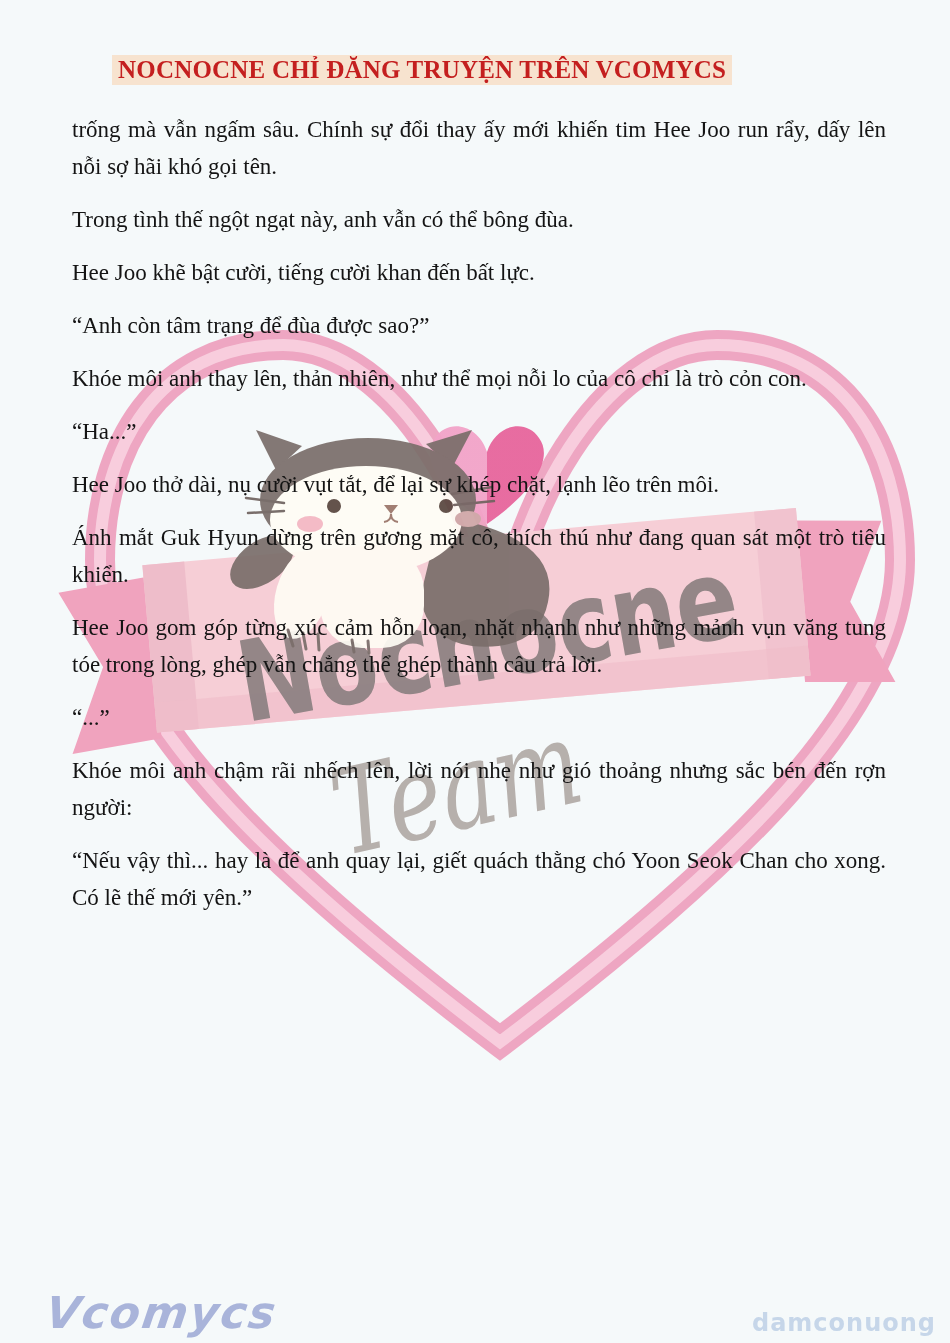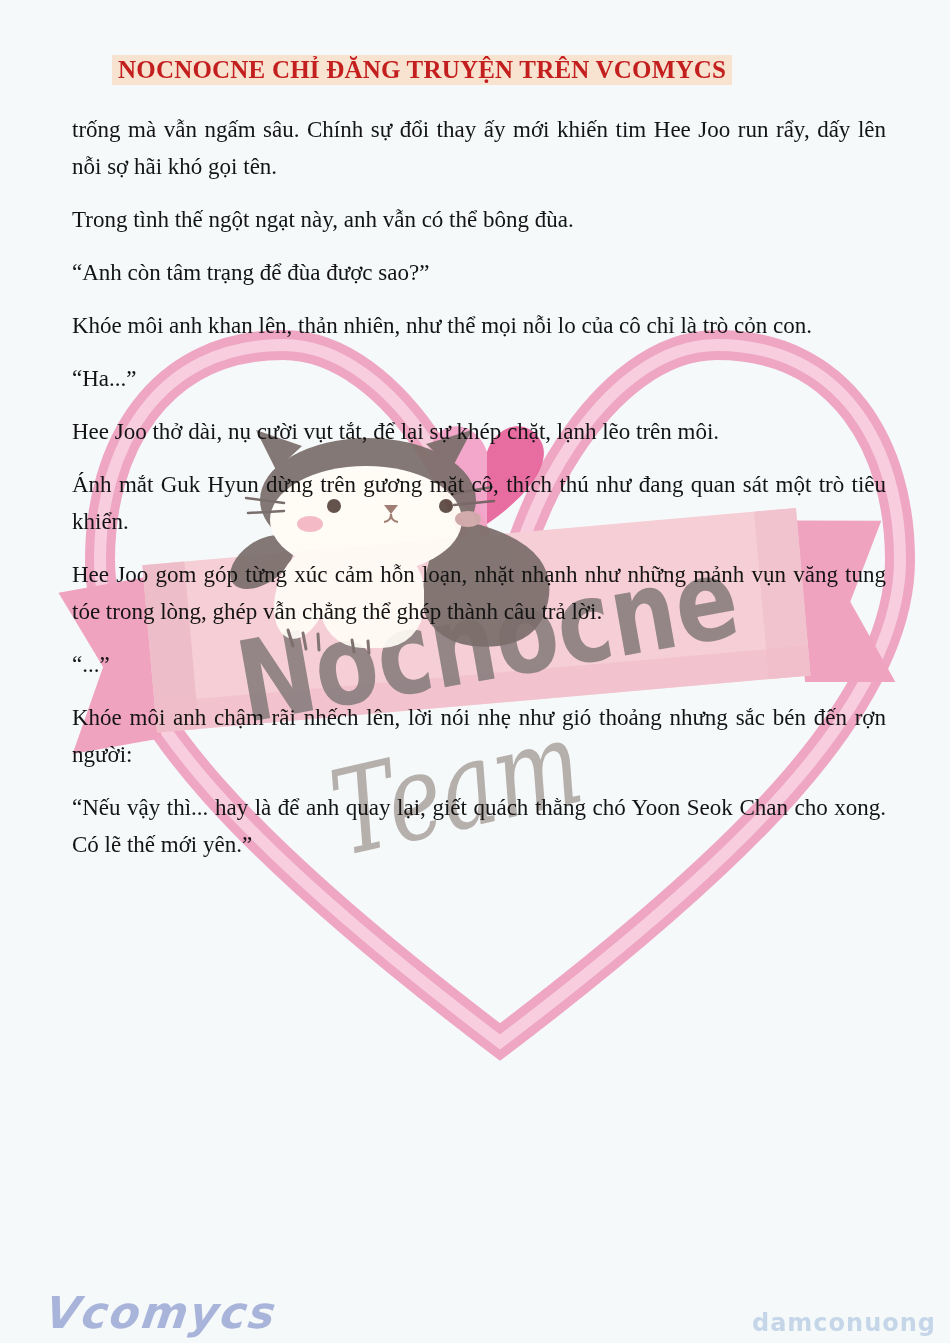--- a/index.html
+++ b/index.html
@@ -120,22 +120,23 @@
       </g>
     </g>
   </svg>
 
   <div class="content">
     <div class="notice">NOCNOCNE CHỈ ĐĂNG TRUYỆN TRÊN VCOMYCS</div>
 
     <div class="story">
       <p>trống mà vẫn ngấm sâu. Chính sự đổi thay ấy mới khiến tim Hee Joo run rẩy, dấy lên nỗi sợ hãi khó gọi tên.</p>
       <p>Trong tình thế ngột ngạt này, anh vẫn có thể bông đùa.</p>
+      <p>Hee Joo khẽ bật cười, tiếng cười khan đến bất lực.</p>
       <p>“Anh còn tâm trạng để đùa được sao?”</p>
-      <p>Khóe môi anh khan lên, thản nhiên, như thể mọi nỗi lo của cô chỉ là trò cỏn con.</p>
+      <p>Khóe môi anh thay lên, thản nhiên, như thể mọi nỗi lo của cô chỉ là trò cỏn con.</p>
       <p>“Ha...”</p>
       <p>Hee Joo thở dài, nụ cười vụt tắt, để lại sự khép chặt, lạnh lẽo trên môi.</p>
       <p>Ánh mắt Guk Hyun dừng trên gương mặt cô, thích thú như đang quan sát một trò tiêu khiển.</p>
       <p>Hee Joo gom góp từng xúc cảm hỗn loạn, nhặt nhạnh như những mảnh vụn văng tung tóe trong lòng, ghép vẫn chẳng thể ghép thành câu trả lời.</p>
       <p>“...”</p>
       <p>Khóe môi anh chậm rãi nhếch lên, lời nói nhẹ như gió thoảng nhưng sắc bén đến rợn người:</p>
       <p>“Nếu vậy thì... hay là để anh quay lại, giết quách thằng chó Yoon Seok Chan cho xong. Có lẽ thế mới yên.”</p>
     </div>
   </div>
 

